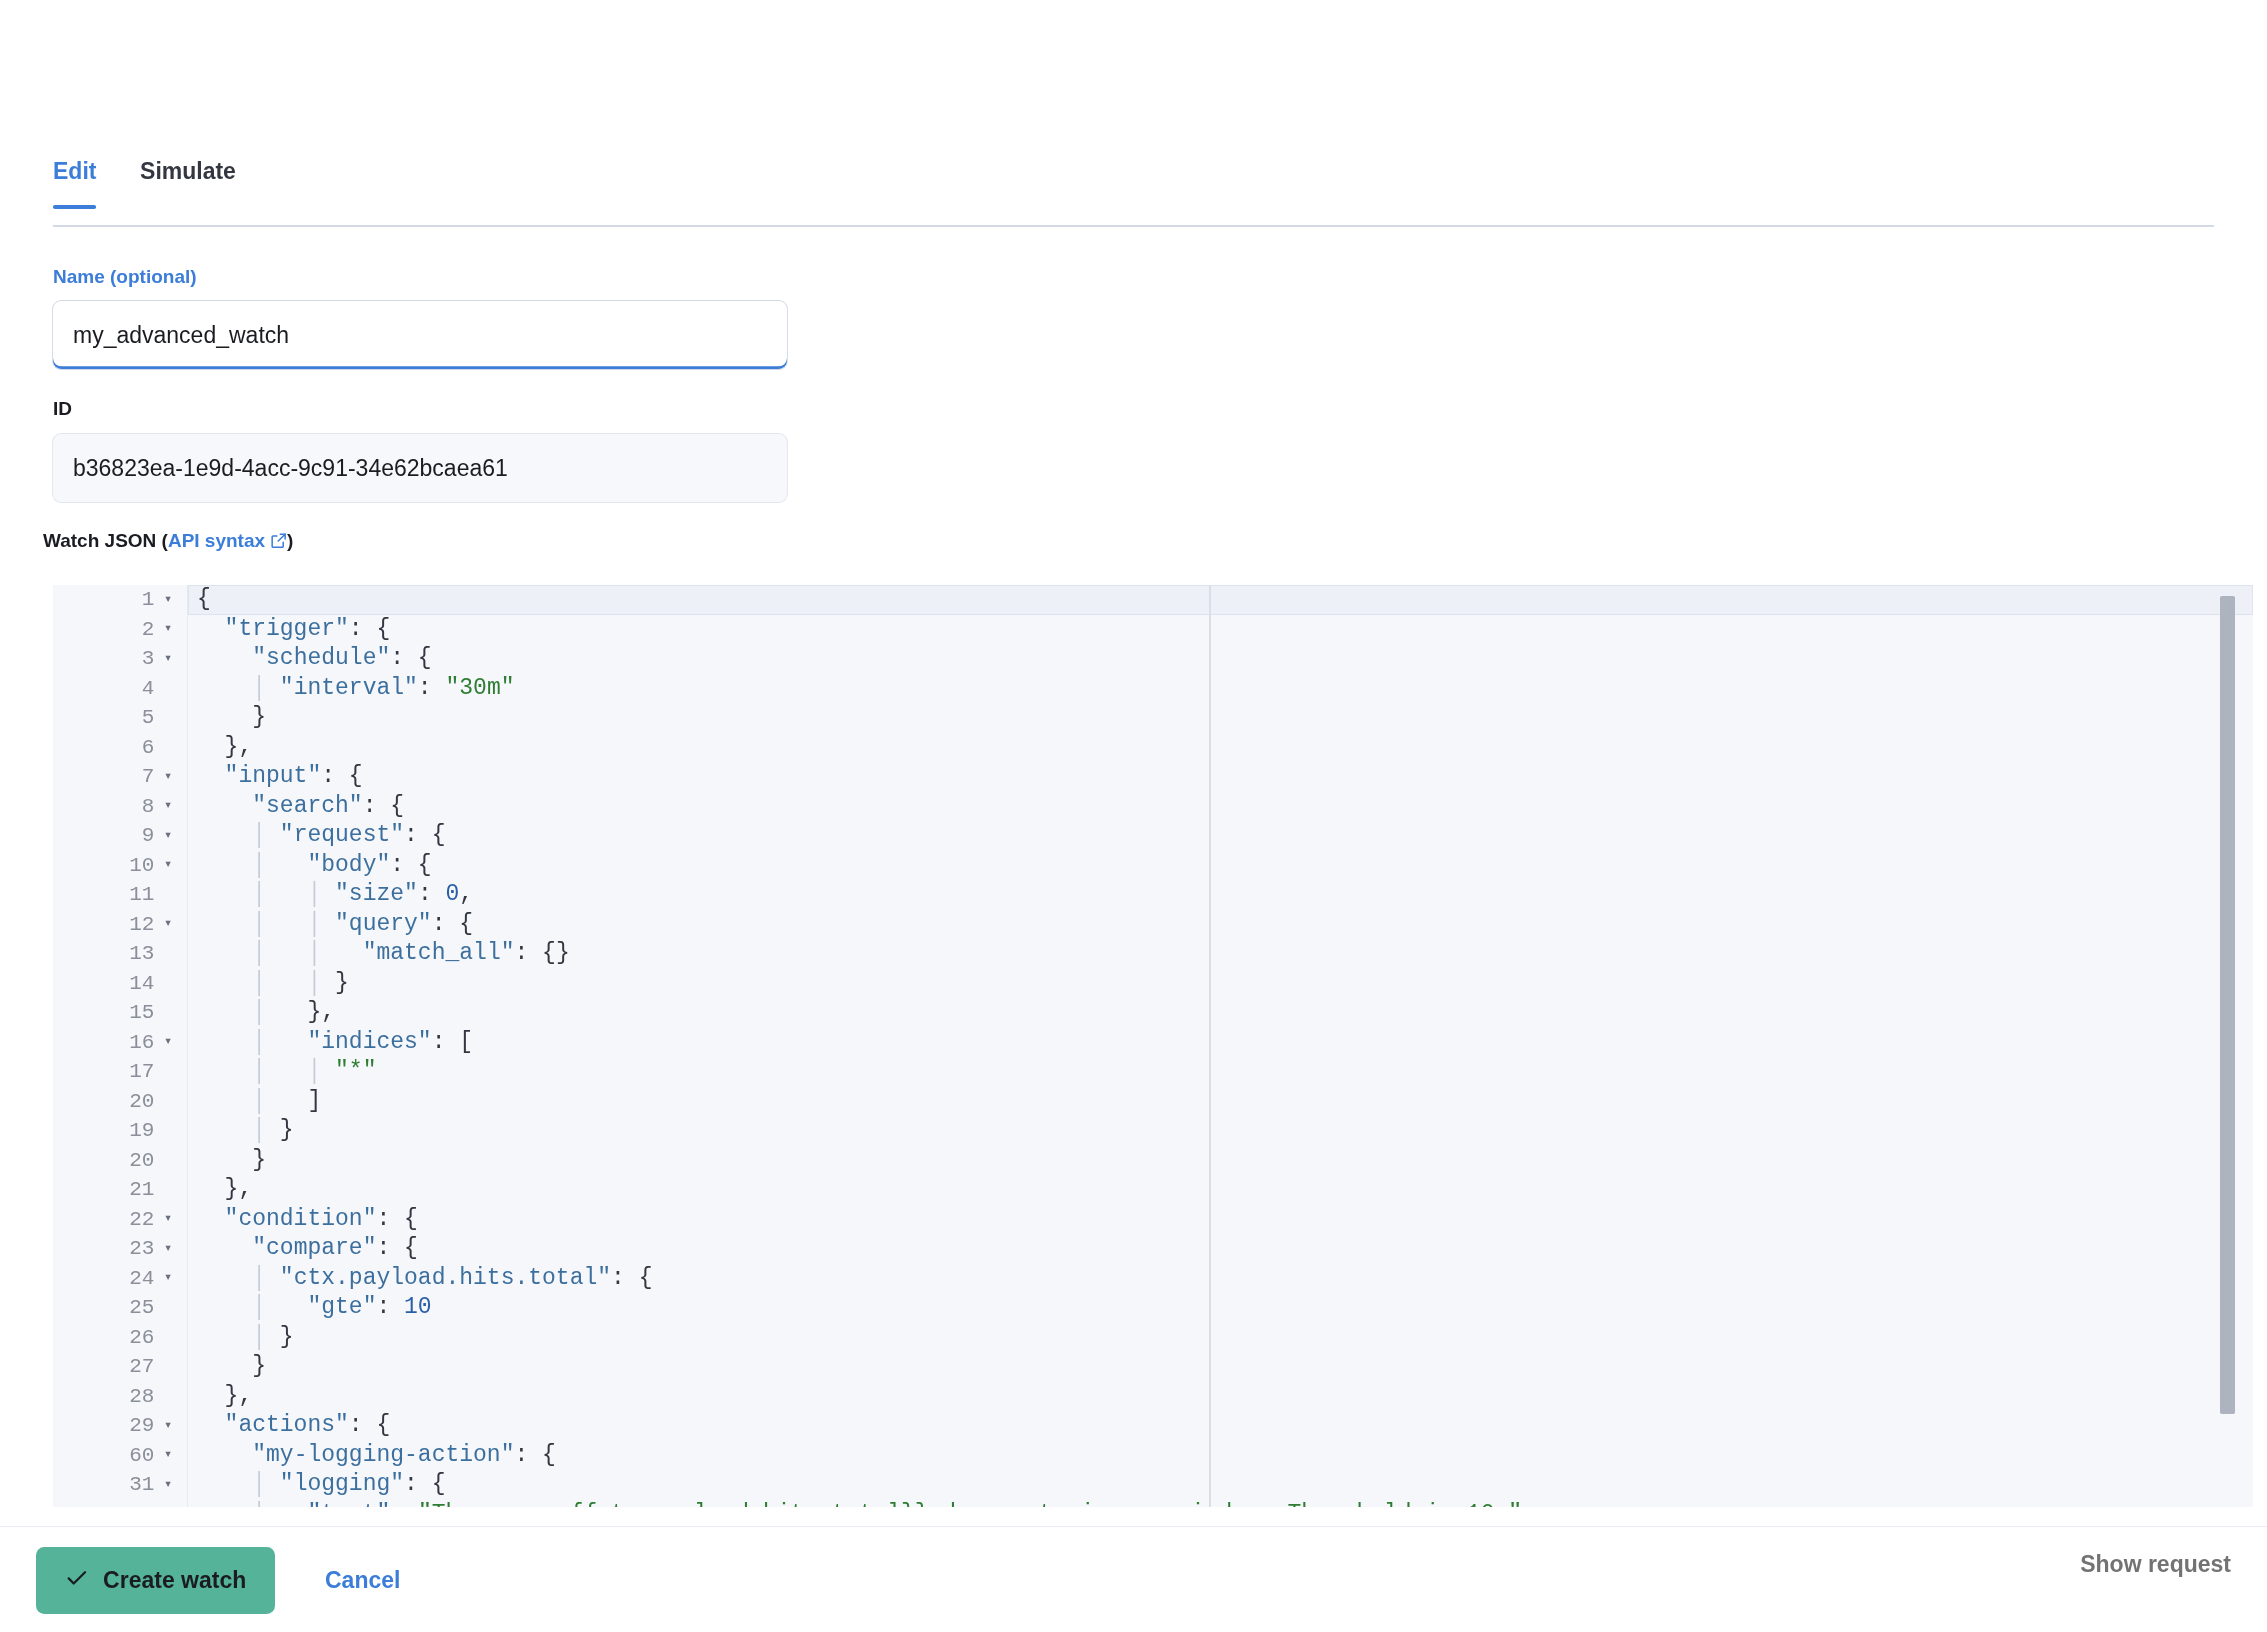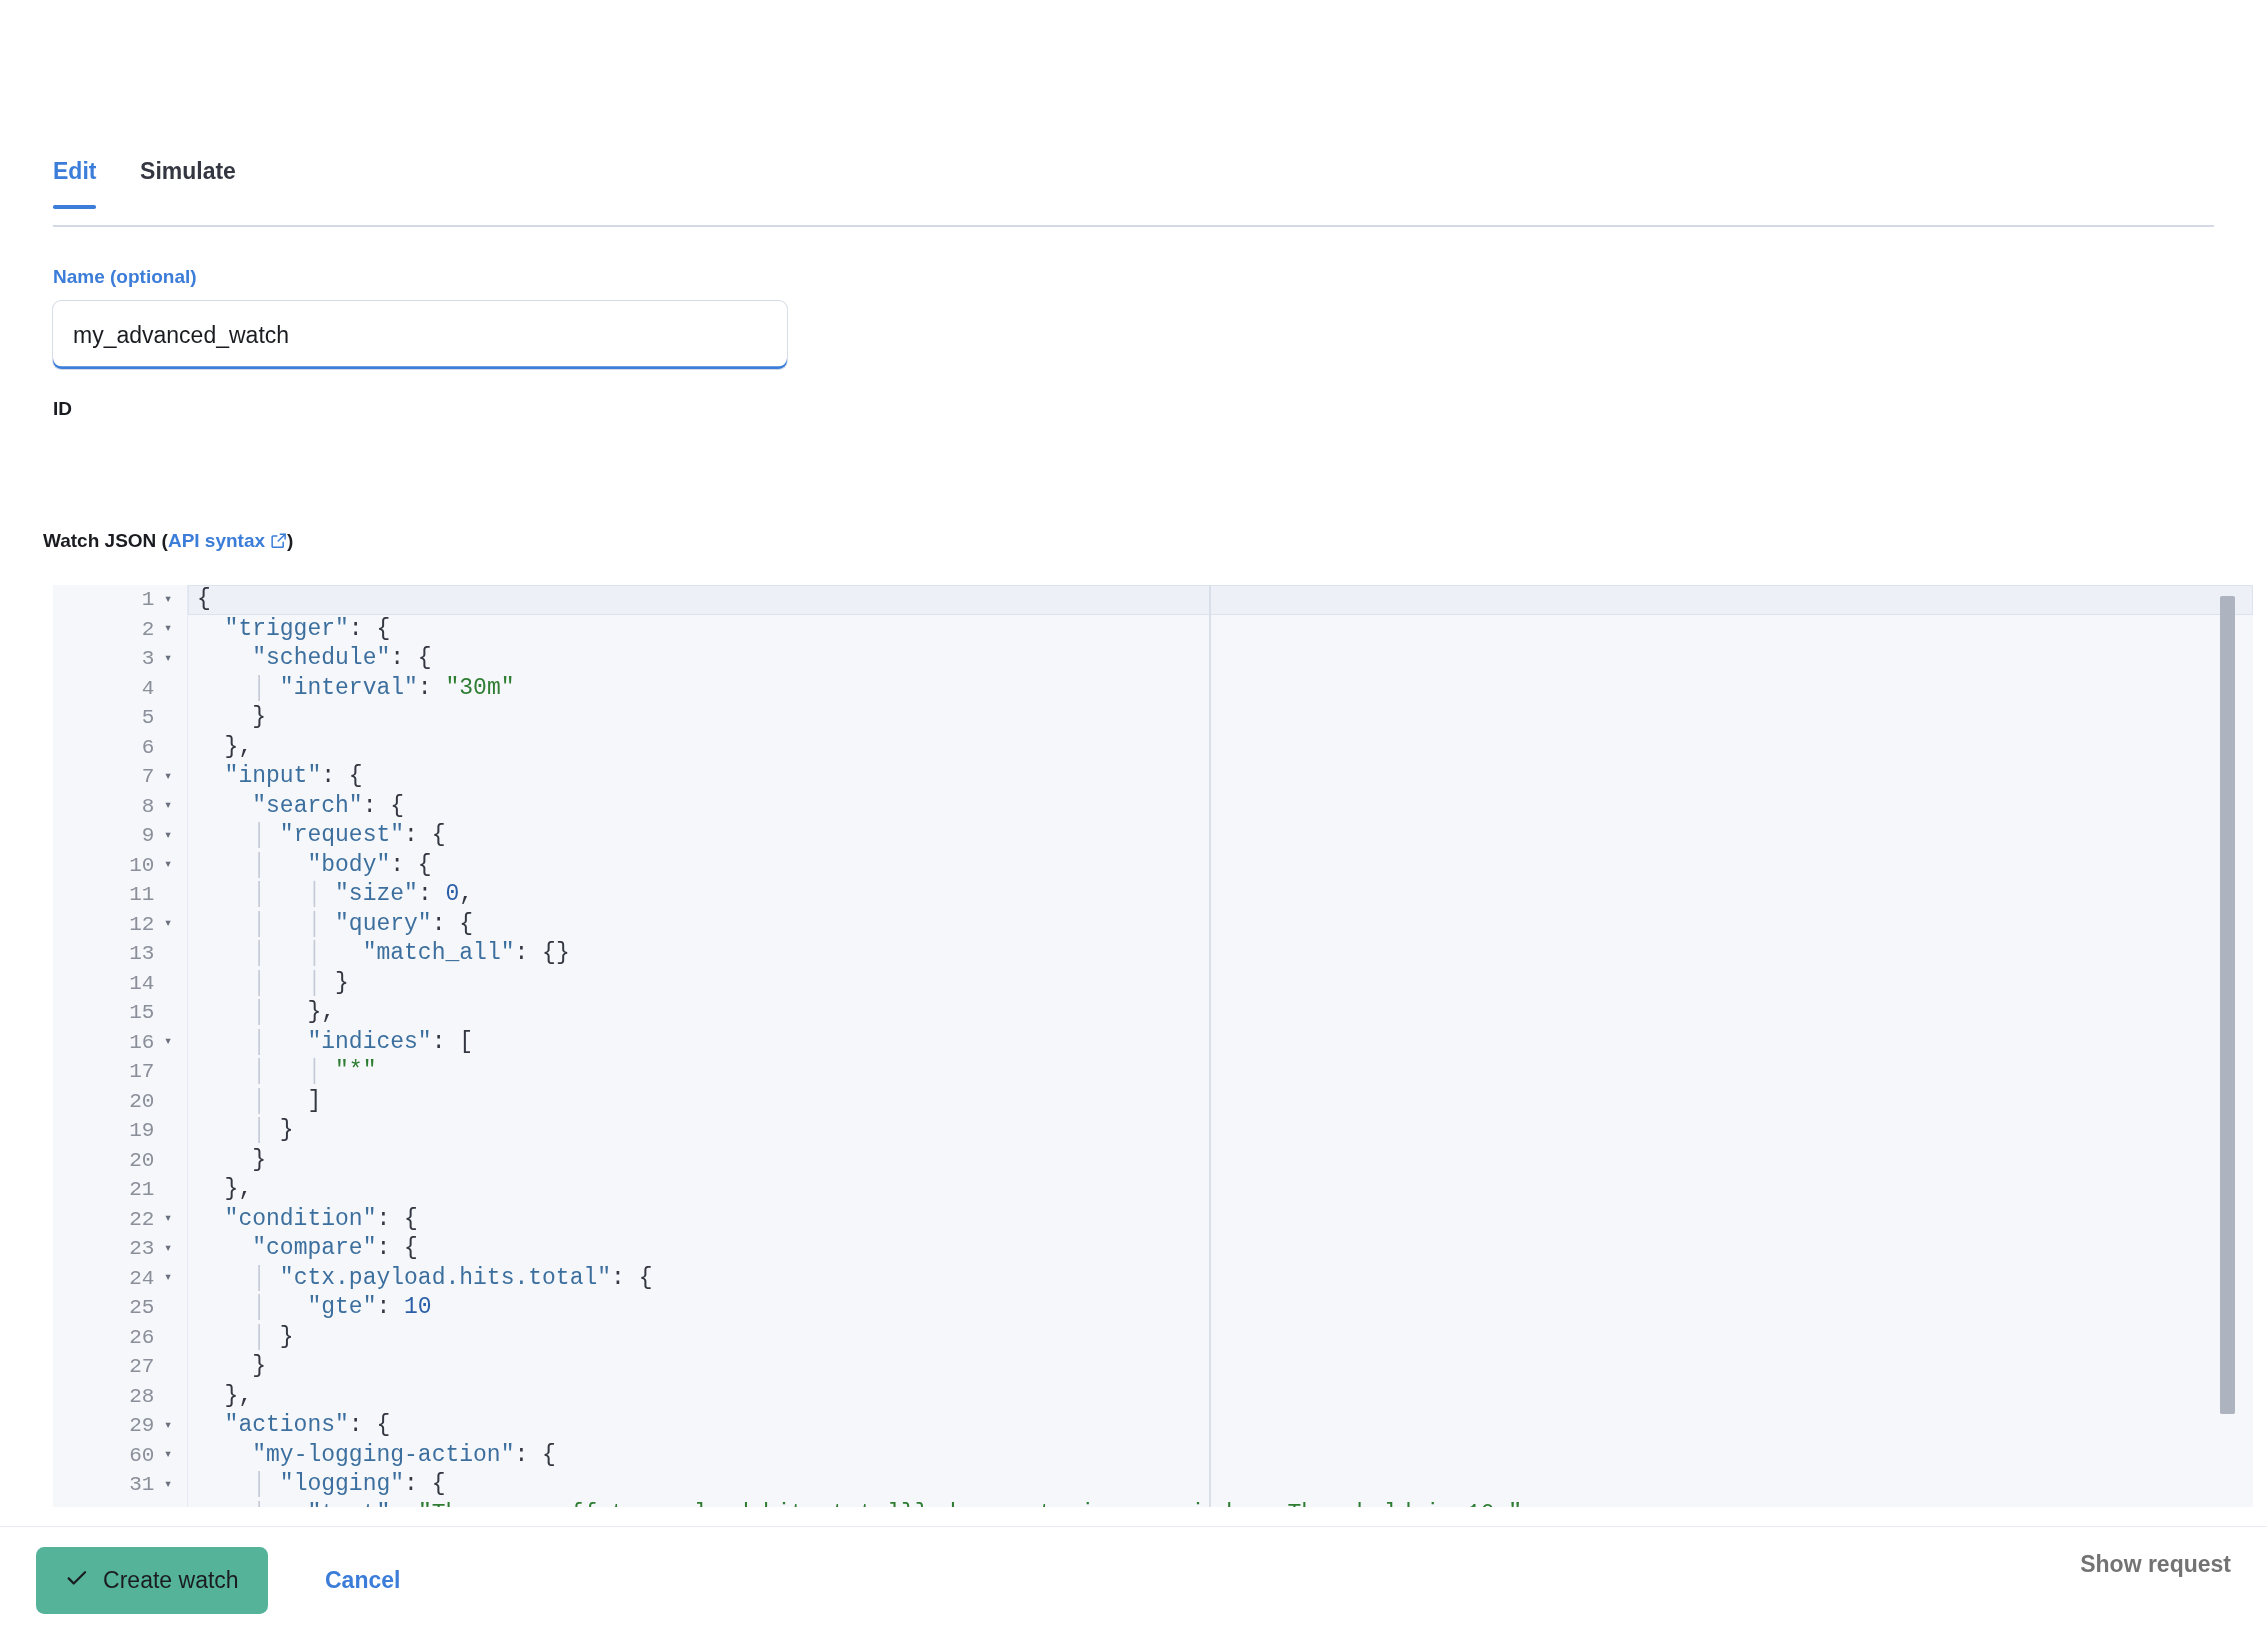--- a/index.html
+++ b/index.html
@@ -227,21 +227,21 @@
     top: 20px;
     height: 67px;
     padding: 8px 29px;
     display: flex;
     align-items: center;
     gap: 14.5px;
     background: #54B399;
     border: none;
     border-radius: 8.2px;
     font-size: 23px;
-    font-weight: 400;
+    font-weight: 700;
     color: #1A1C21;
     font-family: "Liberation Sans", sans-serif;
     cursor: pointer;
   }
   .check-icon { display: block; }
   .btn-cancel {
     position: absolute;
     left: 325px;
     top: 20px;
     height: 67px;
@@ -280,20 +280,21 @@
   <div class="tabs">
     <button class="tab active">Edit</button>
     <button class="tab">Simulate</button>
   </div>
   <div class="tabs-rule"></div>
 
   <label class="field-label label-name">Name (optional)</label>
   <input class="text-input input-name" type="text" value="my_advanced_watch" style="">
 
   <label class="field-label label-id">ID</label>
+  <input class="text-input input-id" type="text" value="b36823ea-1e9d-4acc-9c91-34e62bcaea61" style="">
 
   <div class="field-label label-json">
     <span>Watch JSON (</span><a class="api-link">API syntax</a><span class="ext-icon"><svg width="17.3" height="17.3" viewBox="0 0 16 16" fill="none" xmlns="http://www.w3.org/2000/svg">
           <path d="M9.5 2h4.5v4.5" stroke="#3B7DD8" stroke-width="1.4" stroke-linecap="round" stroke-linejoin="round"></path>
           <path d="M14 2L7.6 8.4" stroke="#3B7DD8" stroke-width="1.4" stroke-linecap="round"></path>
           <path d="M12.2 9.6V13.3a0.7 0.7 0 0 1-.7.7H2.7a0.7 0.7 0 0 1-.7-.7V4.5a0.7 0.7 0 0 1 .7-.7h3.7" stroke="#3B7DD8" stroke-width="1.4" stroke-linecap="round" stroke-linejoin="round"></path>
         </svg></span><span>)</span>
   </div>
 
   <div class="editor">

